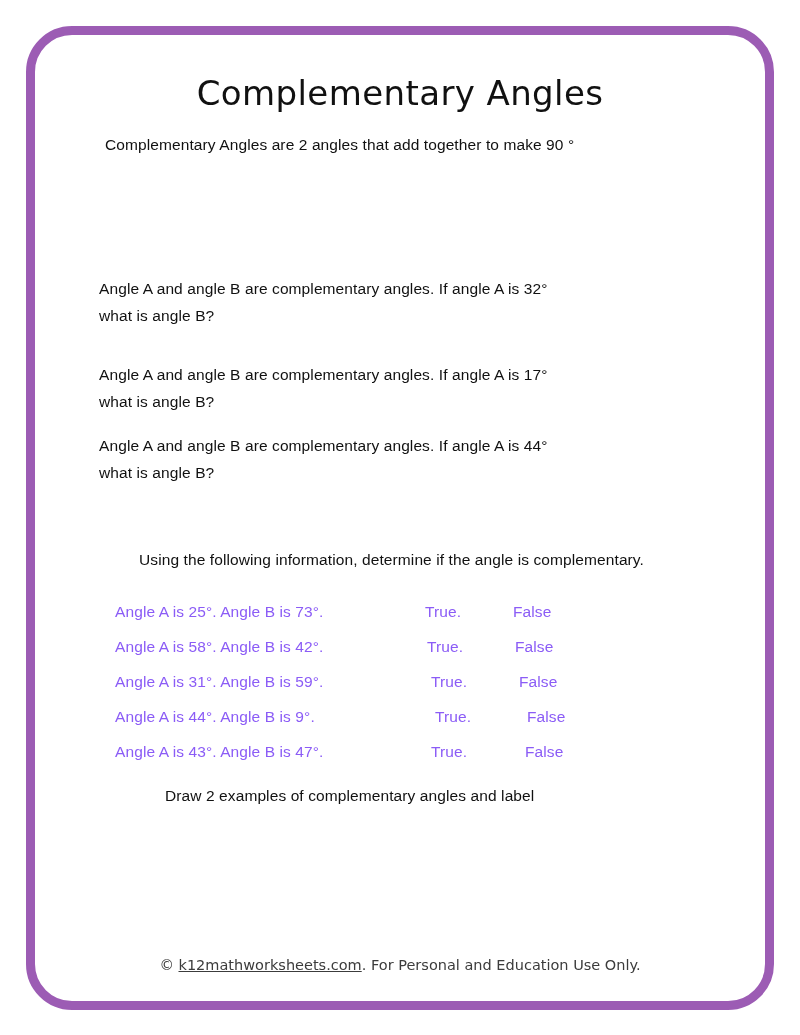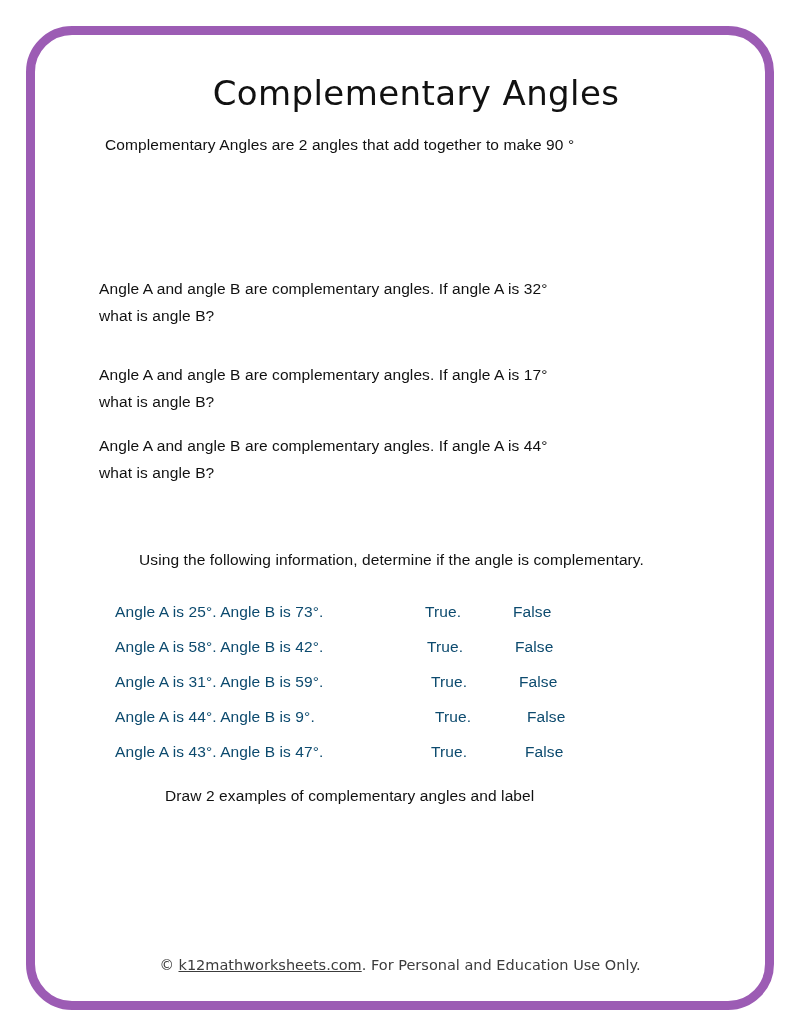--- a/index.html
+++ b/index.html
@@ -27,21 +27,21 @@
   }
   .sheet-inner {
     position: absolute;
     left: 0; top: 0; right: 0; bottom: 0;
   }
 
   
   #page-title {
     position: absolute;
     top: 38px;
-    left: 16px;
+    left: 0;
     width: 100%;
     text-align: center;
     font-size: 34px;
     font-weight: 500;
     letter-spacing: 0.4px;
     color: #111111;
     font-family: "DejaVu Sans", sans-serif;
   }
 
   
@@ -102,21 +102,21 @@
   #tf-list {
     position: absolute;
     left: 0;
     top: 568px;
     width: 100%;
   }
   .tf-row {
     position: relative;
     height: 35px;
     font-size: 15.5px;
-    color: #0c4a6e;
+    color: #8b5cf6;
     letter-spacing: 0.1px;
     padding-left: 36px;
   }
   .tf-statement {
     position: absolute;
     left: 80px;
     white-space: nowrap;
   }
   .tf-true {
     position: absolute;

